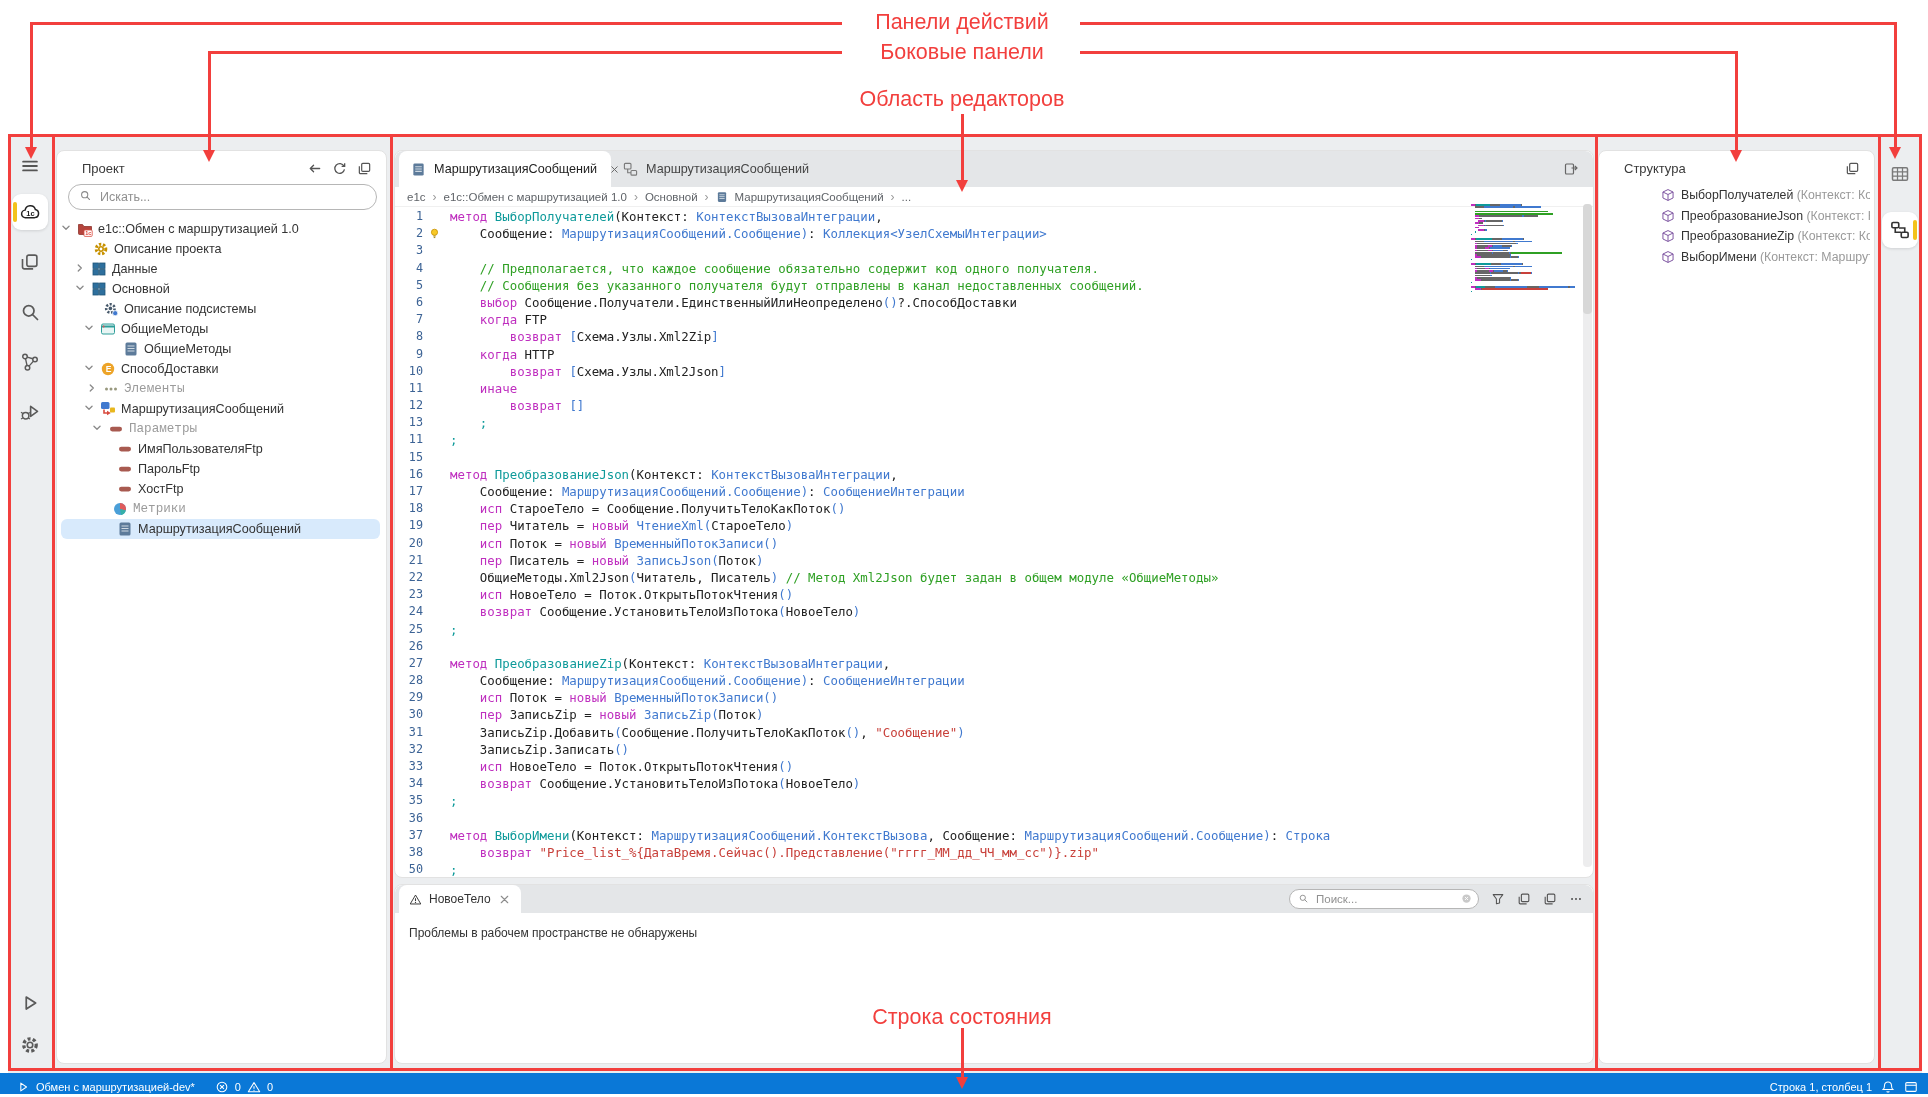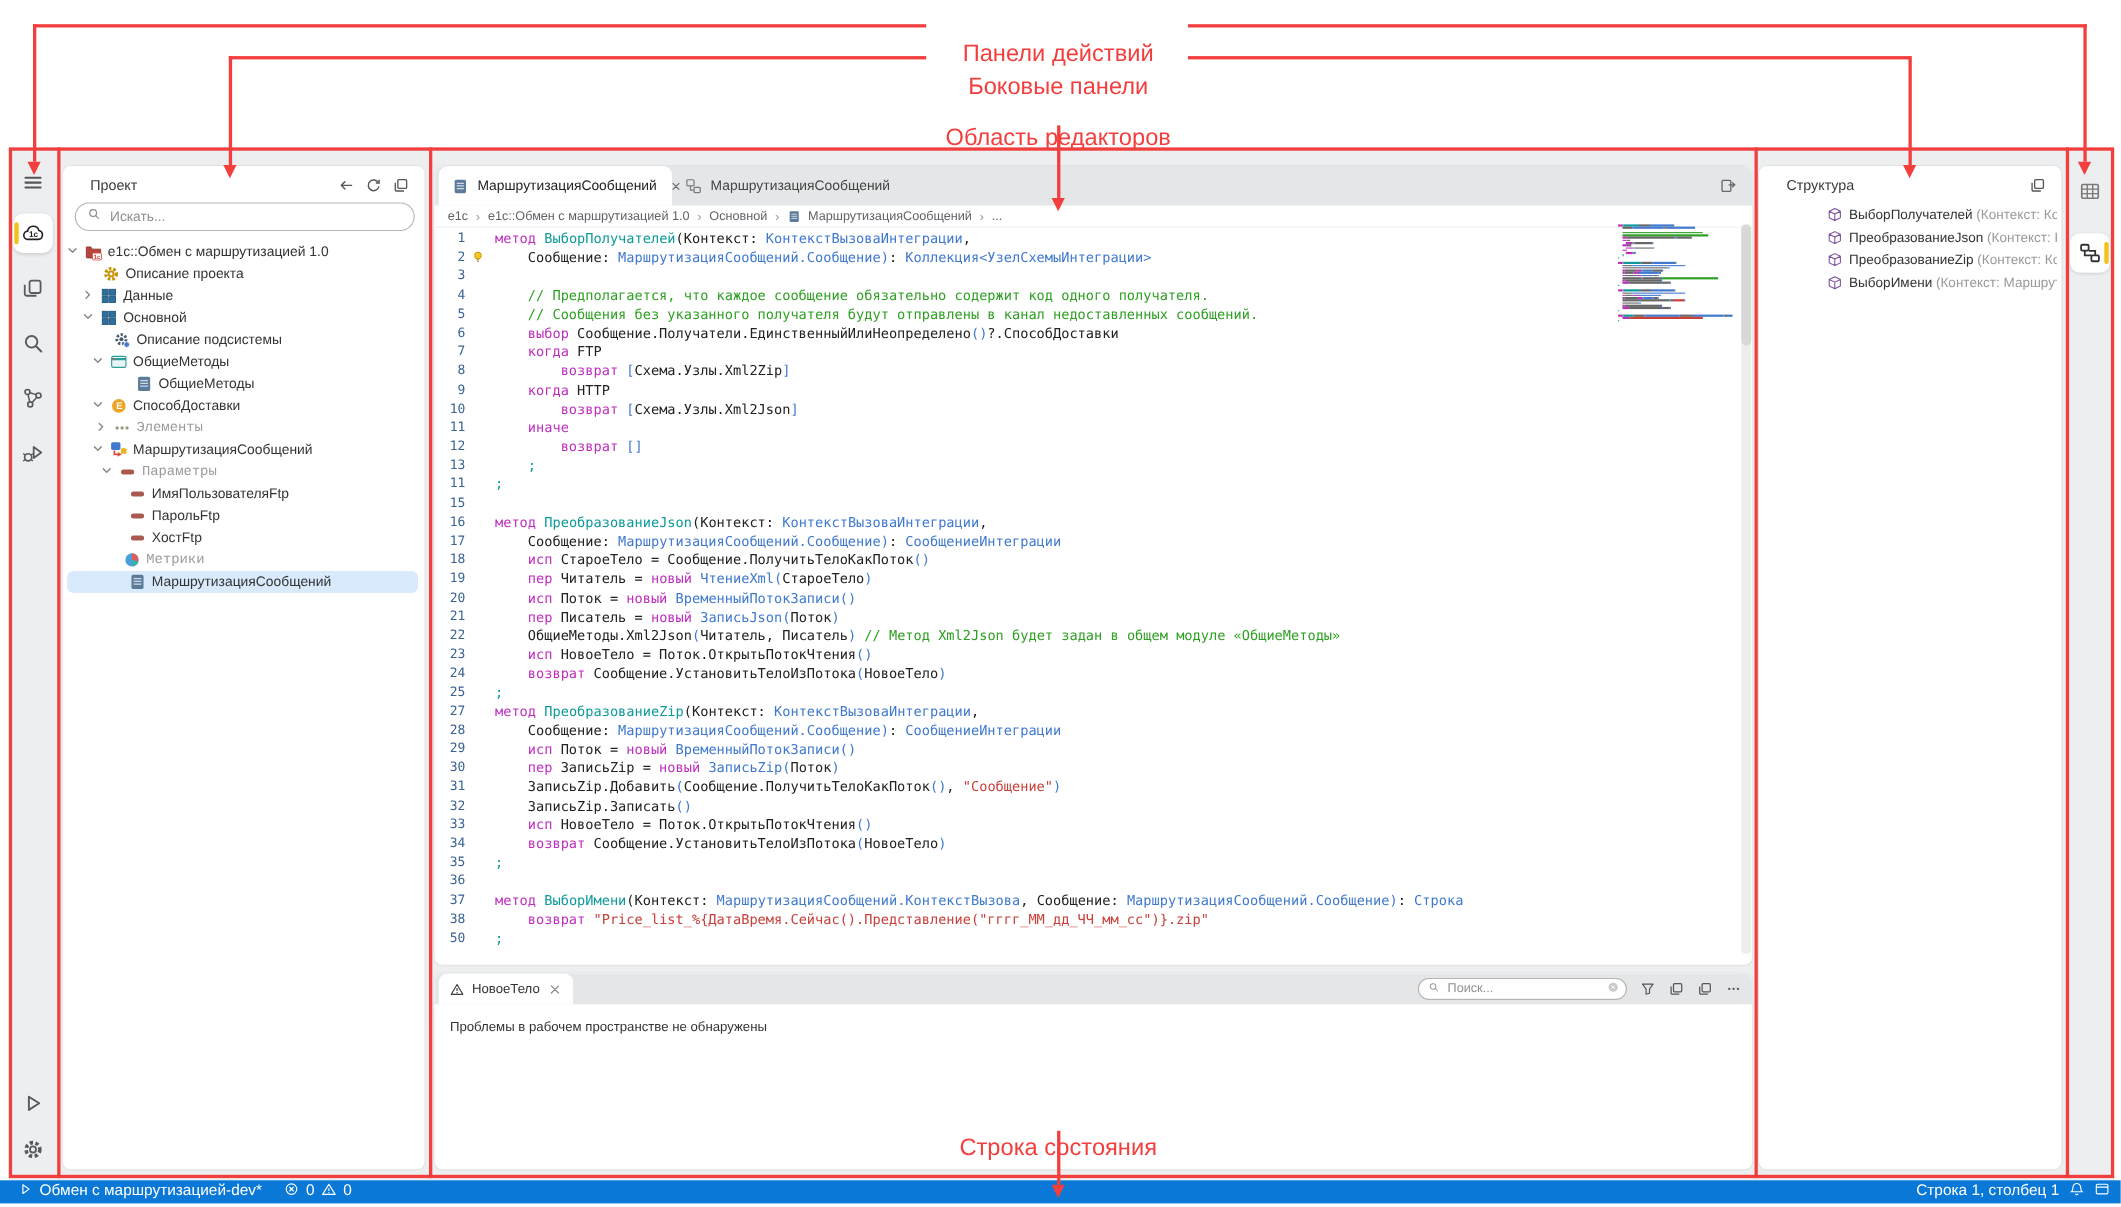--- a/index.html
+++ b/index.html
@@ -1,19 +1,19 @@
 <!DOCTYPE html>
 <html><head>
 <meta charset="utf-8">
 <style>
   html,body{margin:0;padding:0;}
   body{width:1928px;height:1097px;position:relative;background:#fff;overflow:hidden;
        font-family:"Liberation Sans",sans-serif;-webkit-font-smoothing:antialiased;}
   
-  .rlabel{position:absolute;transform:translateX(-50%);color:#f23f3d;font-size:21.5px;white-space:nowrap;z-index:60;margin-top:26px;}
+  .rlabel{position:absolute;transform:translateX(-50%);color:#f23f3d;font-size:21.5px;white-space:nowrap;z-index:60;}
   .rline{position:absolute;background:#f23f3d;z-index:55;}
   .rhead{position:absolute;width:0;height:0;border-left:6.5px solid transparent;border-right:6.5px solid transparent;border-top:12px solid #f23f3d;z-index:56;}
   .rrect{position:absolute;border:3px solid #f23f3d;box-sizing:border-box;z-index:55;pointer-events:none;}
   
   .app{position:absolute;left:8px;top:134px;width:1914px;height:939px;background:#eceef0;}
   .abar{position:absolute;top:0;bottom:0;width:44px;display:flex;flex-direction:column;align-items:center;}
   .abar.left{left:0;}
   .abar.right{right:0;}
   .abtn{width:36px;height:36px;margin-top:14px;display:flex;align-items:center;justify-content:center;position:relative;}
   .abtn svg{width:20px;height:20px;display:block;}
@@ -80,21 +80,21 @@
   .psearch input::placeholder{color:#909090;}
   .pmsg{position:absolute;left:14px;top:41px;font-size:12px;color:#333;}
   
   .slist{position:absolute;left:0;right:4px;top:34px;}
   .srow{position:relative;height:20.5px;line-height:20.5px;font-size:12.3px;white-space:nowrap;overflow:hidden;}
   .srow .sicn{position:absolute;left:62px;top:3px;}
   .srow .sicn svg{width:14px;height:14px;display:block;}
   .srow .sname{position:absolute;left:82px;color:#333;}
   .srow .ssig{color:#9a9a9a;}
   
-  .statusbar{position:absolute;left:0;top:1073px;width:1928px;height:21px;background:#0a78d7;color:#fff;display:flex;align-items:flex-start;font-size:14px;z-index:40;}
+  .statusbar{position:absolute;left:0;top:1073px;width:1928px;height:21px;background:#0a78d7;color:#fff;display:flex;align-items:flex-end;font-size:11px;z-index:40;}
   .sb-left{display:flex;align-items:center;gap:6px;margin-left:16px;}
   .sb-left .gap{width:8px;}
   .sb-right{margin-left:auto;display:flex;align-items:center;gap:9px;margin-right:10px;}
   .statusbar svg{width:14px;height:14px;display:block;}
 </style>
 </head>
 <body>
 
 <div class="rlabel" style="left:962px;top:10px;">Панели действий</div>
 <div class="rlabel" style="left:962px;top:40px;">Боковые панели</div>
@@ -581,20 +581,25 @@
         </div>
         <div class="cline">
           <span class="ln">24</span>
           <span class="ann"></span>
           <span class="lc"><span class="tk-k">    возврат</span><span class="tk-t"> Сообщение.УстановитьТелоИзПотока</span><span class="tk-p">(</span><span class="tk-t">НовоеТело</span><span class="tk-p">)</span></span>
         </div>
         <div class="cline">
           <span class="ln">25</span>
           <span class="ann"></span>
           <span class="lc"><span class="tk-z">;</span></span>
+        </div>
+        <div class="cline">
+          <span class="ln">26</span>
+          <span class="ann"></span>
+          <span class="lc"></span>
         </div>
         <div class="cline">
           <span class="ln">27</span>
           <span class="ann"></span>
           <span class="lc"><span class="tk-k">метод</span><span class="tk-t"> </span><span class="tk-f">ПреобразованиеZip</span><span class="tk-t">(Контекст: </span><span class="tk-y">КонтекстВызоваИнтеграции</span><span class="tk-t">,</span></span>
         </div>
         <div class="cline">
           <span class="ln">28</span>
           <span class="ann"></span>
           <span class="lc"><span class="tk-t">    Сообщение: </span><span class="tk-y">МаршрутизацияСообщений.Сообщение</span><span class="tk-p">)</span><span class="tk-t">: </span><span class="tk-y">СообщениеИнтеграции</span></span>

